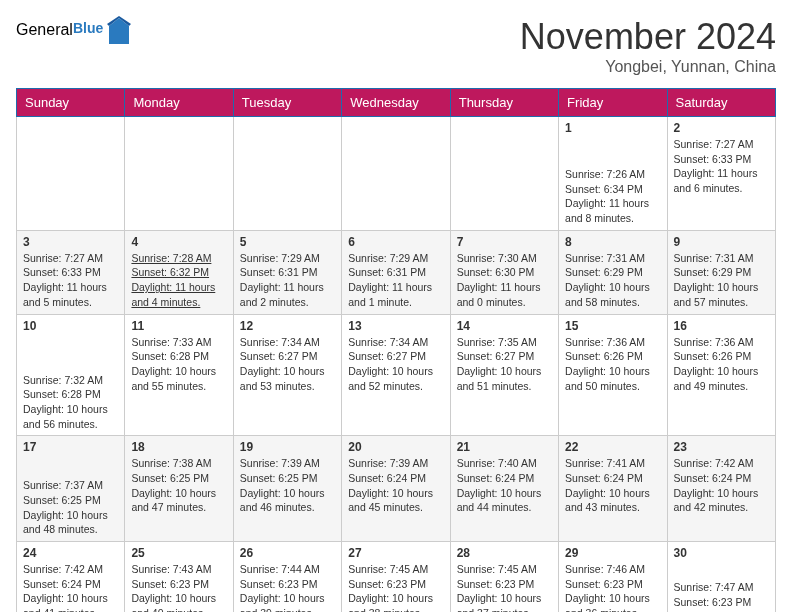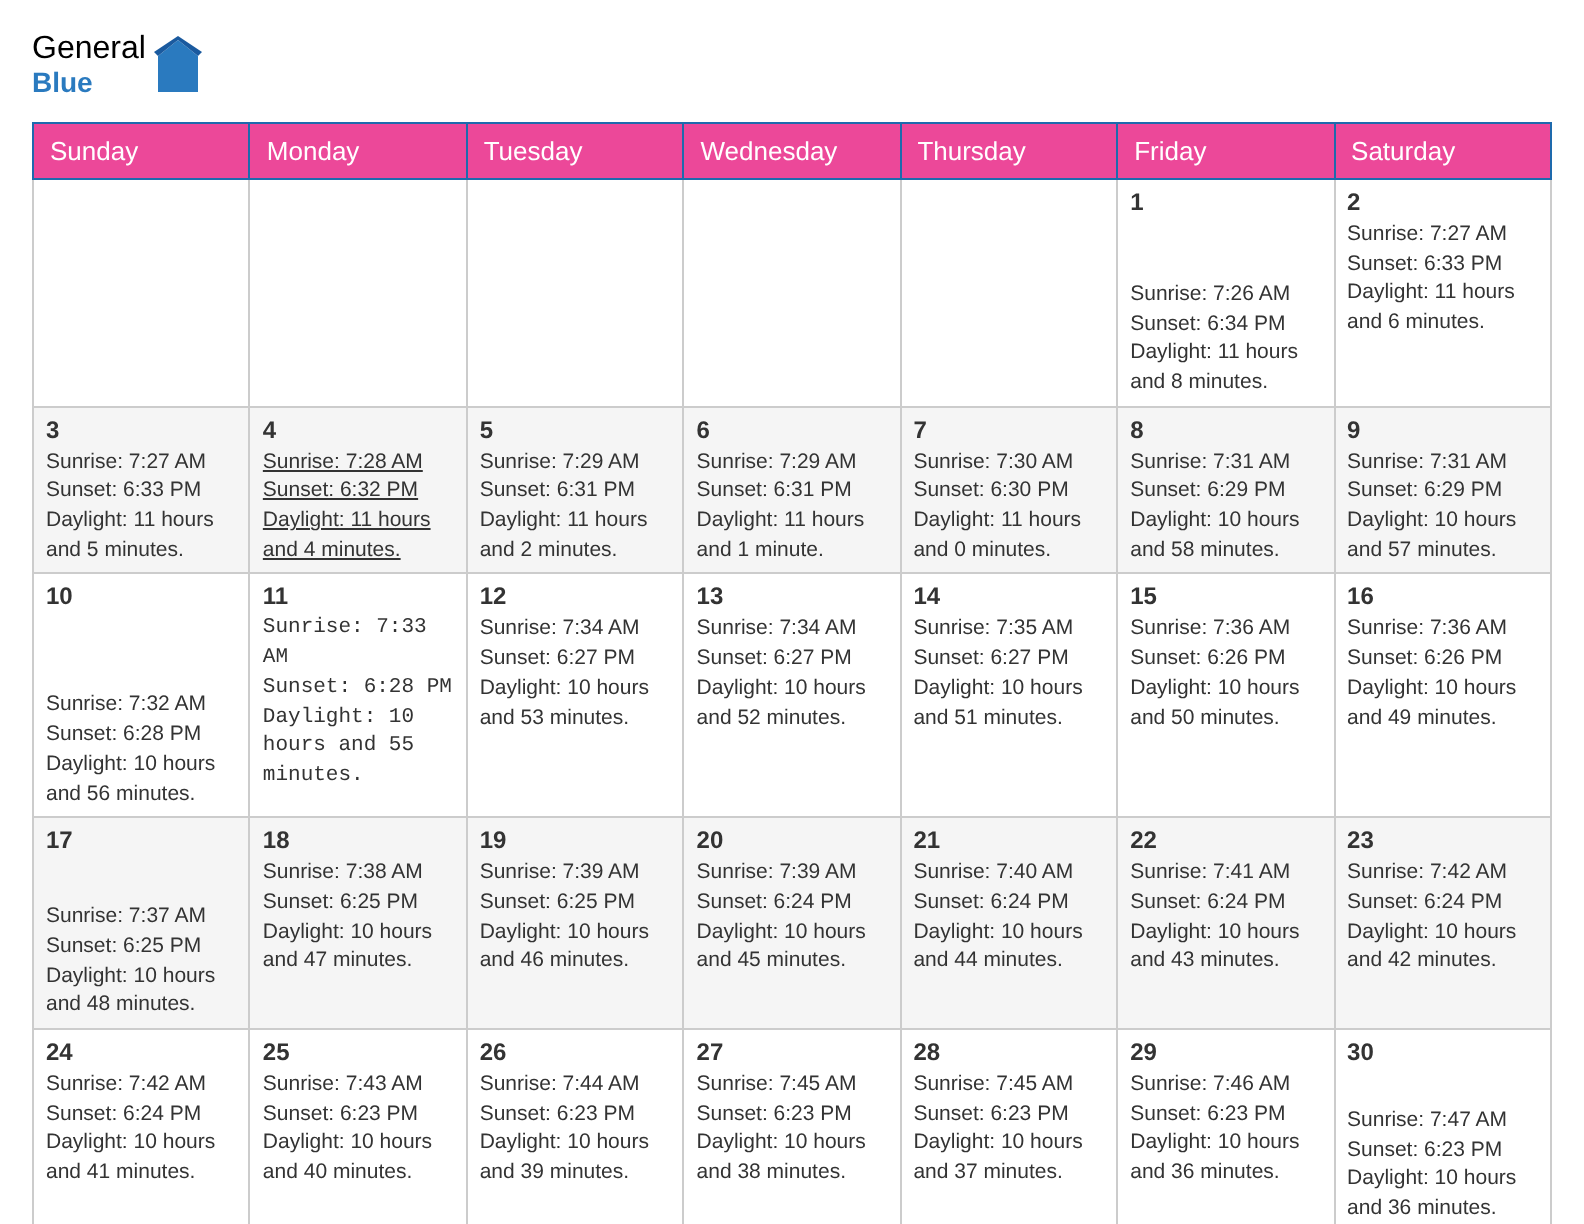--- a/index.html
+++ b/index.html
@@ -15,21 +15,21 @@
       justify-content: space-between;
       align-items: flex-start;
       margin-bottom: 12px;
     }
     .logo {
       display: flex;
       align-items: center;
     }
     .logo-text {
       display: flex;
-      flex-direction: column;
+      flex-direction: row;
       line-height: 1.1;
     }
     .logo-blue {
       font-size: 14px;
       font-weight: bold;
       color: #2a7abf;
     }
     .logo-icon {
       width: 24px;
       height: 28px;
@@ -45,21 +45,21 @@
     }
     .location {
       font-size: 16px;
       color: #555;
     }
     .calendar {
       width: 100%;
       border-collapse: collapse;
     }
     .calendar th {
-      background: #ec4899;
+      background: #be185d;
       color: #fff;
       text-align: left;
       padding: 6px 8px;
       font-size: 13px;
       font-weight: normal;
       border: 1px solid #1e6aad;
     }
     .calendar td {
       vertical-align: top;
       border: 1px solid #ccc;
@@ -90,20 +90,24 @@
   <div class="logo">
     <div class="logo-text">
       <span>General</span>
       <span class="logo-blue">Blue</span>
     </div>
     <svg class="logo-icon" viewBox="0 0 24 28" xmlns="http://www.w3.org/2000/svg">
       <polygon points="2,28 22,28 22,10 12,2 2,10" fill="#2a7abf"></polygon>
       <polygon points="12,2 22,10 24,8 12,0 0,8 2,10" fill="#1a5a9f"></polygon>
     </svg>
   </div>
+  <div class="title-section">
+    <div class="month-title">November 2024</div>
+    <div class="location">Yongbei, Yunnan, China</div>
+  </div>
 </div>
 
 <table class="calendar">
   <thead>
     <tr>
     <th>Sunday</th>
         <th>Monday</th>
         <th>Tuesday</th>
         <th>Wednesday</th>
         <th>Thursday</th>
@@ -177,21 +181,21 @@
       </tr>
       <tr>
         <td>
           <span class="day-number">10</span>
           <div style="white-space: pre-line; line-height: 1.4; margin-top: 40px;">Sunrise: 7:32 AM
 Sunset: 6:28 PM
 Daylight: 10 hours and 56 minutes.</div>
         </td>
         <td>
           <span class="day-number">11</span>
-          <div style="white-space: pre-line; line-height: 1.4; font-family: Liberation Mono, monospace;">Sunrise: 7:33 AM
+          <div style="white-space: pre-line; line-height: 1.4;">Sunrise: 7:33 AM
 Sunset: 6:28 PM
 Daylight: 10 hours and 55 minutes.</div>
         </td>
         <td>
           <span class="day-number">12</span>
           <div style="white-space: pre-line; line-height: 1.4;">Sunrise: 7:34 AM
 Sunset: 6:27 PM
 Daylight: 10 hours and 53 minutes.</div>
         </td>
         <td>

